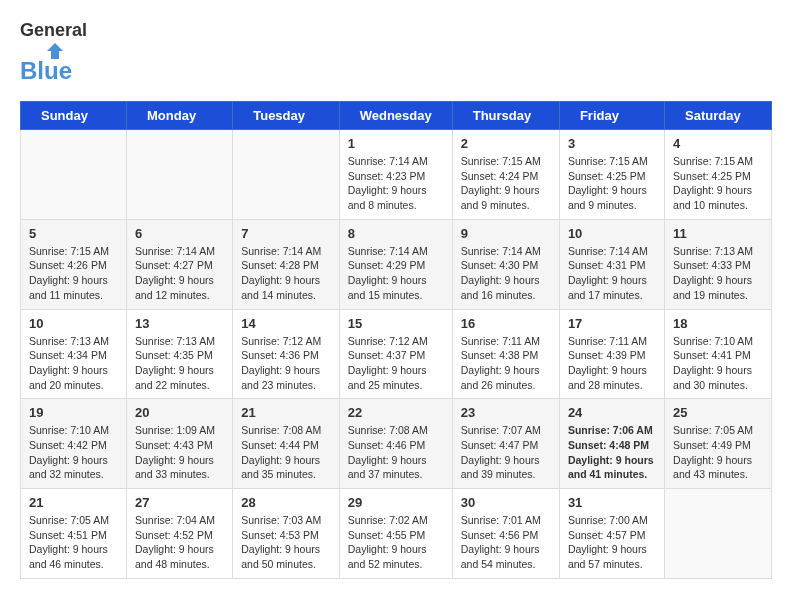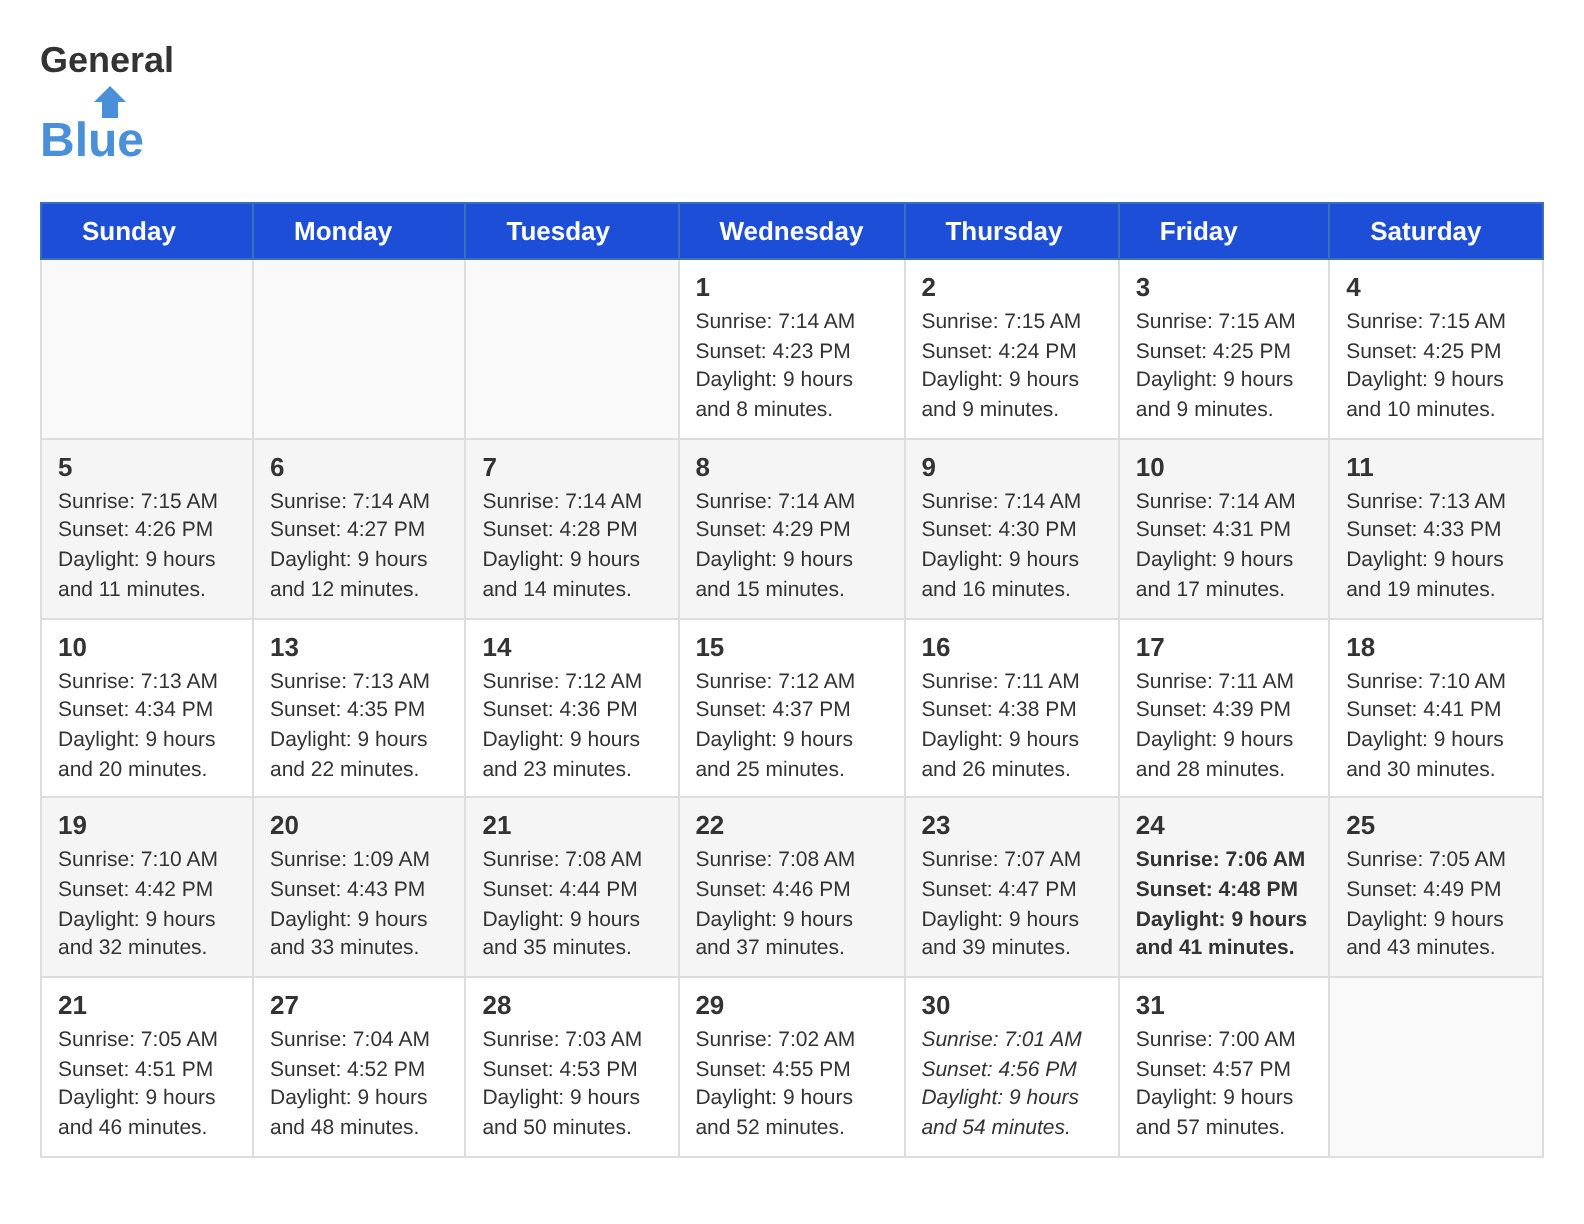--- a/index.html
+++ b/index.html
@@ -304,21 +304,21 @@
 Daylight: 9 hours and 50 minutes.</div>
         </td>
         <td>
           <div class="day-num">29</div>
           <div class="day-info" style="white-space: pre-line;">Sunrise: 7:02 AM
 Sunset: 4:55 PM
 Daylight: 9 hours and 52 minutes.</div>
         </td>
         <td>
           <div class="day-num">30</div>
-          <div class="day-info" style="white-space: pre-line; font-style: italic;">Sunrise: 7:01 AM
+          <div class="day-info" style="white-space: pre-line;">Sunrise: 7:01 AM
 Sunset: 4:56 PM
 Daylight: 9 hours and 54 minutes.</div>
         </td>
         <td>
           <div class="day-num">31</div>
           <div class="day-info" style="white-space: pre-line;">Sunrise: 7:00 AM
 Sunset: 4:57 PM
 Daylight: 9 hours and 57 minutes.</div>
         </td>
         <td class="empty-cell"></td>

